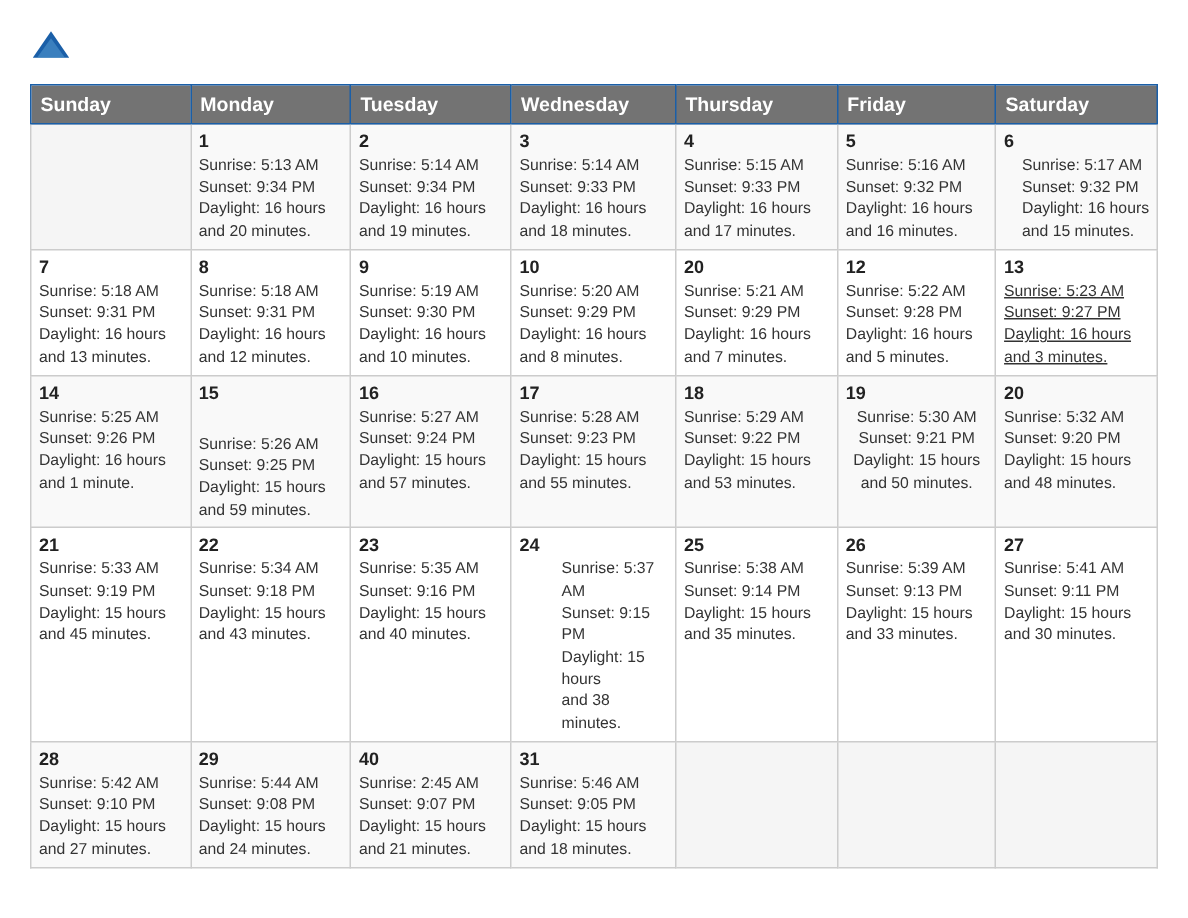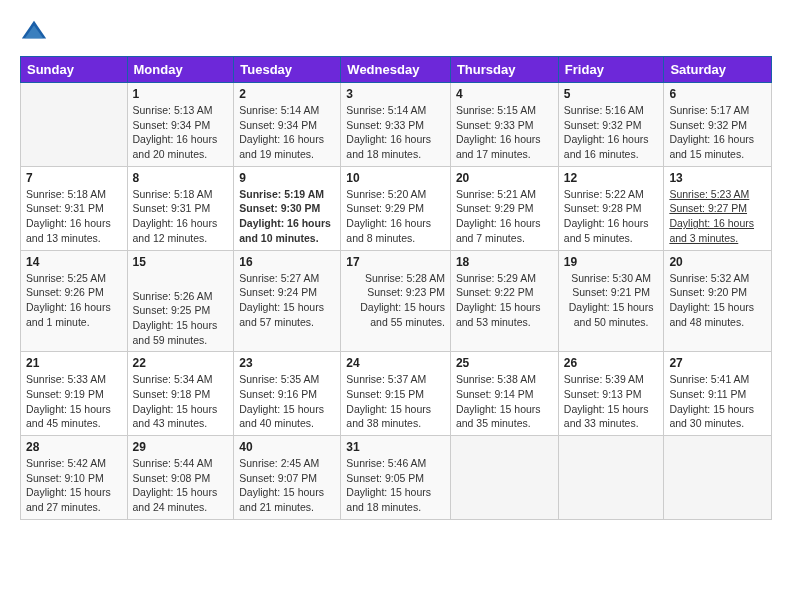--- a/index.html
+++ b/index.html
@@ -56,21 +56,21 @@
     .location {
       font-size: 16px;
       color: #444;
     }
     table {
       width: 100%;
       border-collapse: collapse;
       font-size: 11px;
     }
     thead tr th {
-      background-color: #6d28d9;
+      background-color: #737373;
       color: #fff;
       text-align: left;
       padding: 5px 6px;
       font-size: 13px;
       font-weight: bold;
       border: 1px solid #1a5fa8;
     }
     tbody tr td {
       border: 1px solid #ccc;
       vertical-align: top;
@@ -167,21 +167,21 @@
           </td>
           <td>
             <span class="day-num">5</span>
             <div class="day-info" style="white-space: pre-line;">Sunrise: 5:16 AM
 Sunset: 9:32 PM
 Daylight: 16 hours
 and 16 minutes.</div>
           </td>
           <td>
             <span class="day-num">6</span>
-            <div class="day-info" style="white-space: pre-line;">Sunrise: 5:17 AM
+            <div class="day-info" style="white-space: pre-line; margin-left: 12px;">Sunrise: 5:17 AM
 Sunset: 9:32 PM
 Daylight: 16 hours
 and 15 minutes.</div>
           </td>
         </tr>
         <tr>
           <td>
             <span class="day-num">7</span>
             <div class="day-info" style="white-space: pre-line;">Sunrise: 5:18 AM
 Sunset: 9:31 PM
@@ -190,21 +190,21 @@
           </td>
           <td>
             <span class="day-num">8</span>
             <div class="day-info" style="white-space: pre-line;">Sunrise: 5:18 AM
 Sunset: 9:31 PM
 Daylight: 16 hours
 and 12 minutes.</div>
           </td>
           <td>
             <span class="day-num">9</span>
-            <div class="day-info" style="white-space: pre-line; font-weight: bold;">Sunrise: 5:19 AM
+            <div class="day-info" style="white-space: pre-line;">Sunrise: 5:19 AM
 Sunset: 9:30 PM
 Daylight: 16 hours
 and 10 minutes.</div>
           </td>
           <td>
             <span class="day-num">10</span>
             <div class="day-info" style="white-space: pre-line;">Sunrise: 5:20 AM
 Sunset: 9:29 PM
 Daylight: 16 hours
 and 8 minutes.</div>
@@ -248,21 +248,21 @@
           </td>
           <td>
             <span class="day-num">16</span>
             <div class="day-info" style="white-space: pre-line;">Sunrise: 5:27 AM
 Sunset: 9:24 PM
 Daylight: 15 hours
 and 57 minutes.</div>
           </td>
           <td>
             <span class="day-num">17</span>
-            <div class="day-info" style="white-space: pre-line; text-align: right;">Sunrise: 5:28 AM
+            <div class="day-info" style="white-space: pre-line;">Sunrise: 5:28 AM
 Sunset: 9:23 PM
 Daylight: 15 hours
 and 55 minutes.</div>
           </td>
           <td>
             <span class="day-num">18</span>
             <div class="day-info" style="white-space: pre-line;">Sunrise: 5:29 AM
 Sunset: 9:22 PM
 Daylight: 15 hours
 and 53 minutes.</div>
@@ -299,21 +299,21 @@
           </td>
           <td>
             <span class="day-num">23</span>
             <div class="day-info" style="white-space: pre-line;">Sunrise: 5:35 AM
 Sunset: 9:16 PM
 Daylight: 15 hours
 and 40 minutes.</div>
           </td>
           <td>
             <span class="day-num">24</span>
-            <div class="day-info" style="white-space: pre-line;">Sunrise: 5:37 AM
+            <div class="day-info" style="white-space: pre-line; margin-left: 28px;">Sunrise: 5:37 AM
 Sunset: 9:15 PM
 Daylight: 15 hours
 and 38 minutes.</div>
           </td>
           <td>
             <span class="day-num">25</span>
             <div class="day-info" style="white-space: pre-line;">Sunrise: 5:38 AM
 Sunset: 9:14 PM
 Daylight: 15 hours
 and 35 minutes.</div>

